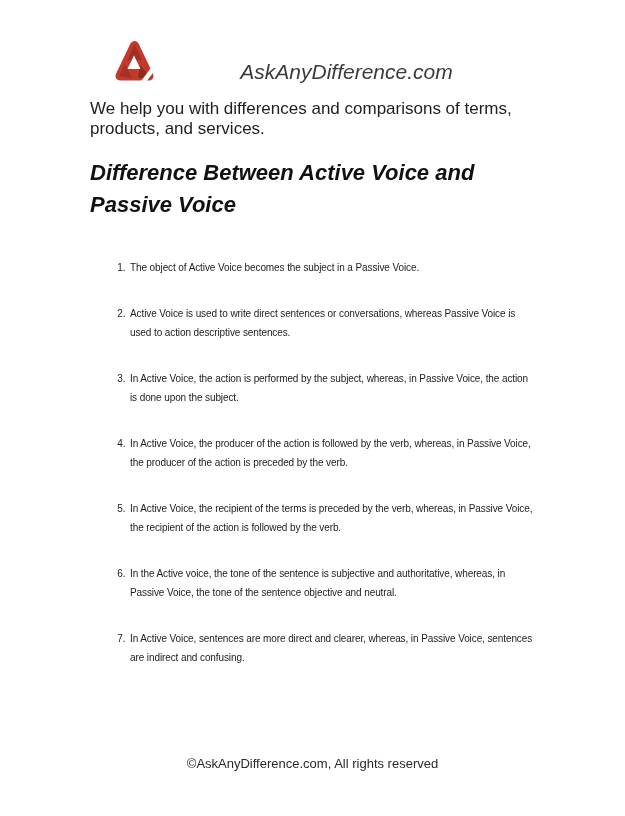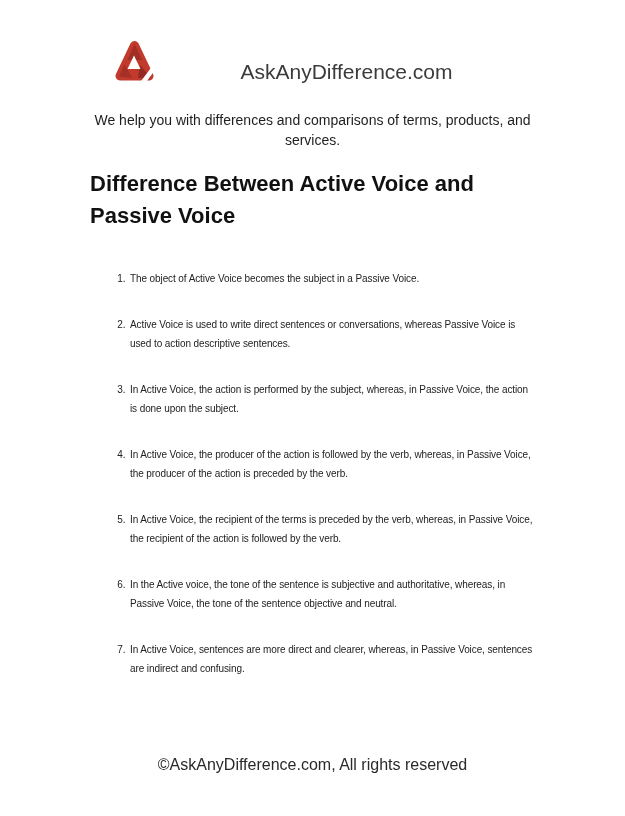--- a/index.html
+++ b/index.html
@@ -39,37 +39,38 @@
   }
   .logo svg { display: block; }
   .site-title {
     flex: 1;
     text-align: center;
     font-size: 21px;
     line-height: 24px;
     color: #3b3b3b;
     padding-bottom: 1px;
     cursor: pointer;
+    font-style: italic;
   }
   .tagline {
-    margin: 25px auto 0 auto;
+    margin: 14px auto 0 auto;
     max-width: 445px;
-    text-align: center;
-    font-size: 14px;
+    font-size: 17px;
     line-height: 20px;
     color: #1e1e1e;
   }
 
   
   .article-title {
     margin: 18px 90px 0 90px;
     font-size: 22px;
     line-height: 32px;
     font-weight: bold;
     color: #111111;
+    font-style: italic;
   }
   .points-list {
     margin: 37px 90px 0 90px;
     padding-left: 38px;
     font-size: 10px;
     line-height: 19px;
     letter-spacing: -0.1px;
     color: #222222;
   }
   .points-list li {
@@ -77,21 +78,21 @@
     padding-left: 2px;
   }
 
   
   .page-footer {
     position: absolute;
     top: 756px;
     left: 0;
     width: 100%;
     text-align: center;
-    font-size: 16px;
+    font-size: 13px;
     color: #2a2a2a;
   }
 </style>
 </head>
 <body>
 
 <div class="page">
 
   <header class="site-header">
     <div class="header-row">

